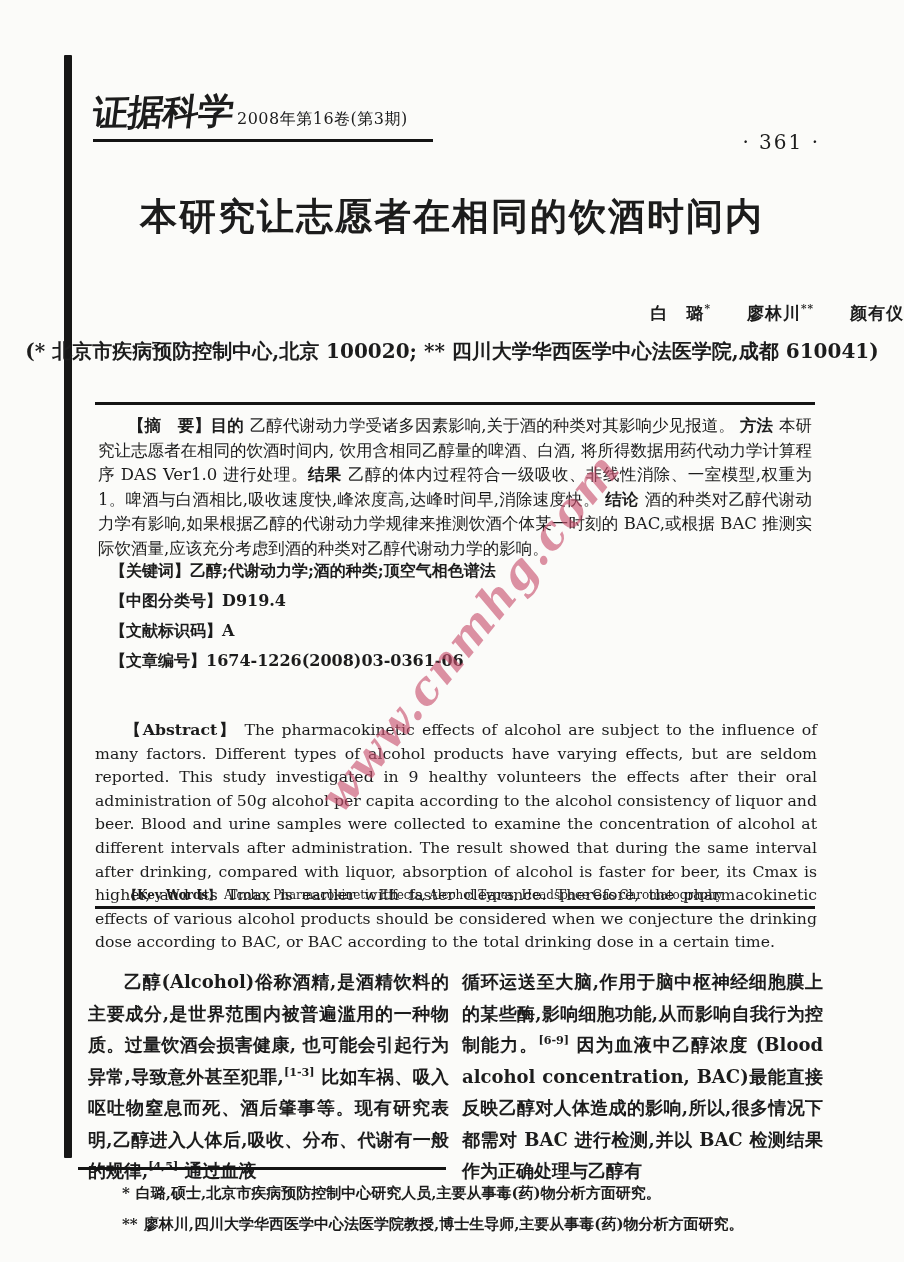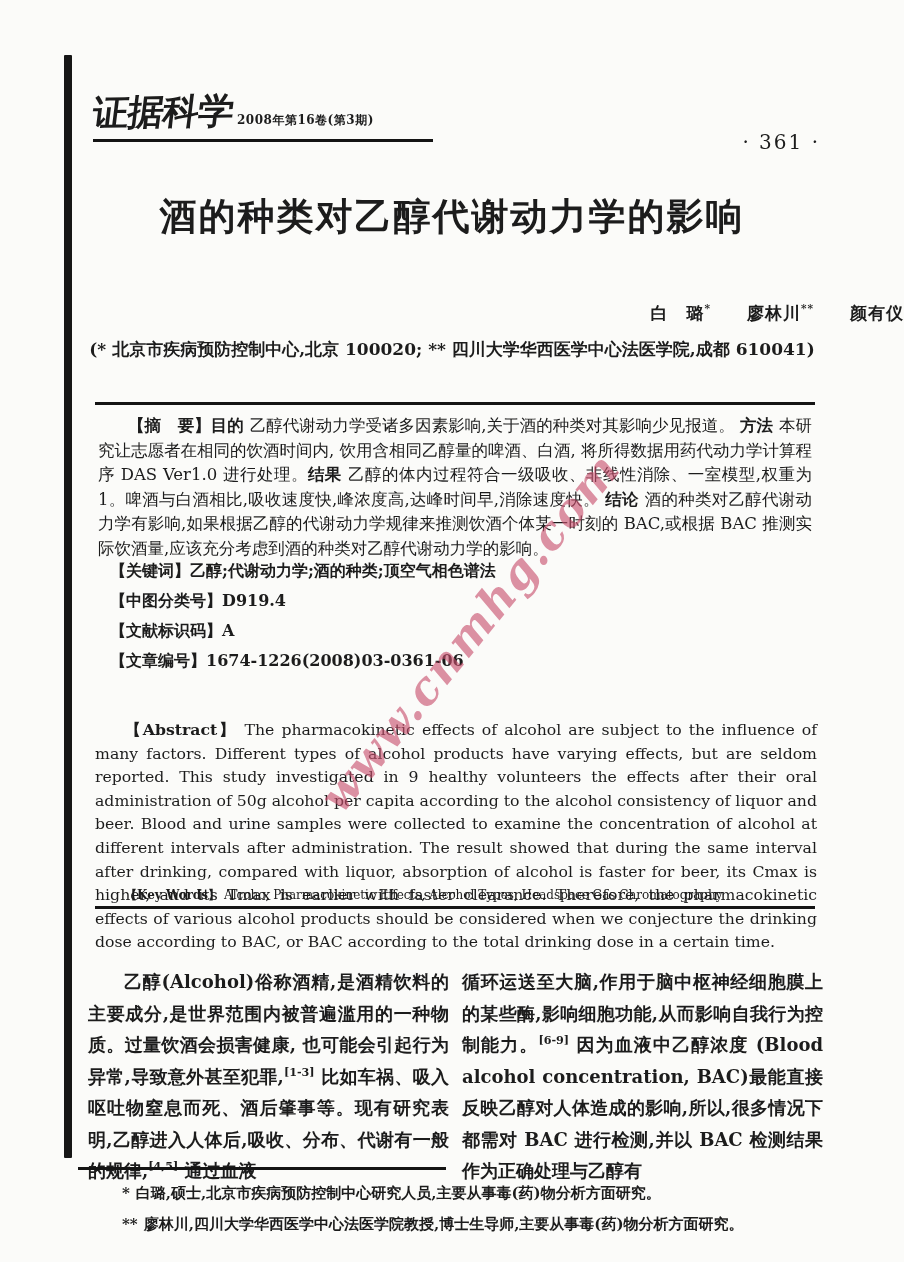--- a/index.html
+++ b/index.html
@@ -22,32 +22,32 @@
 
   
   .hdr{left:93px;top:88px;width:730px;height:50px;white-space:nowrap;}
   .logo{
     display:inline-block;
     font-size:36px;font-weight:900;
     transform:skewX(-8deg) rotate(-1deg);
     letter-spacing:-1px;
     font-family:"DejaVu Serif", serif;
   }
-  .issue{font-size:12px;font-weight:700;margin-left:4px;letter-spacing:0.5px;margin-top:8px;}
+  .issue{font-size:16px;font-weight:400;margin-left:4px;letter-spacing:0.5px;margin-top:8px;}
   .hdr-underline{left:93px;top:139px;width:340px;height:3px;background:#141414;}
   .page-num{right:84px;top:110px;font-size:20px;letter-spacing:2px;margin-top:20px;}
 
   
   .title{left:0;top:192px;width:100%;text-align:center;
     font-family:"DejaVu Sans", sans-serif;
     font-size:37px;font-weight:900;letter-spacing:2px;}
   .authors{left:0;top:302px;width:100%;text-align:right;
     font-size:17px;font-weight:700;letter-spacing:1px;}
   .affil{left:0;top:338px;width:100%;text-align:center;
-    font-size:17px;font-weight:700;}
+    font-size:20px;font-weight:700;}
 
   
   .rule{background:#141414;height:3px;}
   .rule-abs-top{left:95px;top:402px;width:720px;}
   .rule-abs-bottom{left:95px;top:906px;width:720px;}
   .rule-footnote{left:78px;top:1167px;width:368px;}
 
   
   .abstract-cn{left:98px;top:414px;width:714px;
     font-size:16.5px;line-height:24.6px;text-align:justify;
@@ -91,21 +91,21 @@
 <div id="page">
 
   <div class="abs scan-bar"></div>
 
   <div class="abs hdr">
     <span class="logo">证据科学</span><span class="issue">2008年第16卷(第3期)</span>
   </div>
   <div class="abs hdr-underline rule"></div>
   <div class="abs page-num">· 361 ·</div>
 
-  <div class="abs title">酒的种类对乙醇代谢动力学的影响</div>
+  <div class="abs title">本研究让志愿者在相同的饮酒时间内</div>
 
   <div class="abs authors"><span>白　璐</span><sup>*</sup><span>　　廖林川</span><sup>**</sup><span>　　颜有仪</span></div>
 
   <div class="abs affil">(* 北京市疾病预防控制中心,北京 100020; ** 四川大学华西医学中心法医学院,成都 610041)</div>
 
   <div class="abs rule rule-abs-top"></div>
 
   <div class="abs abstract-cn"><span class="b">【摘　要】</span><span class="b">目的 </span><span>乙醇代谢动力学受诸多因素影响,关于酒的种类对其影响少见报道。 </span><span class="b">方法 </span><span>本研究让志愿者在相同的饮酒时间内, 饮用含相同乙醇量的啤酒、白酒, 将所得数据用药代动力学计算程序 DAS Ver1.0 进行处理。</span><span class="b">结果 </span><span>乙醇的体内过程符合一级吸收、非线性消除、一室模型,权重为 1。啤酒与白酒相比,吸收速度快,峰浓度高,达峰时间早,消除速度快。 </span><span class="b">结论 </span><span>酒的种类对乙醇代谢动力学有影响,如果根据乙醇的代谢动力学规律来推测饮酒个体某一时刻的 BAC,或根据 BAC 推测实际饮酒量,应该充分考虑到酒的种类对乙醇代谢动力学的影响。</span></div>
 
   <div class="abs meta">

